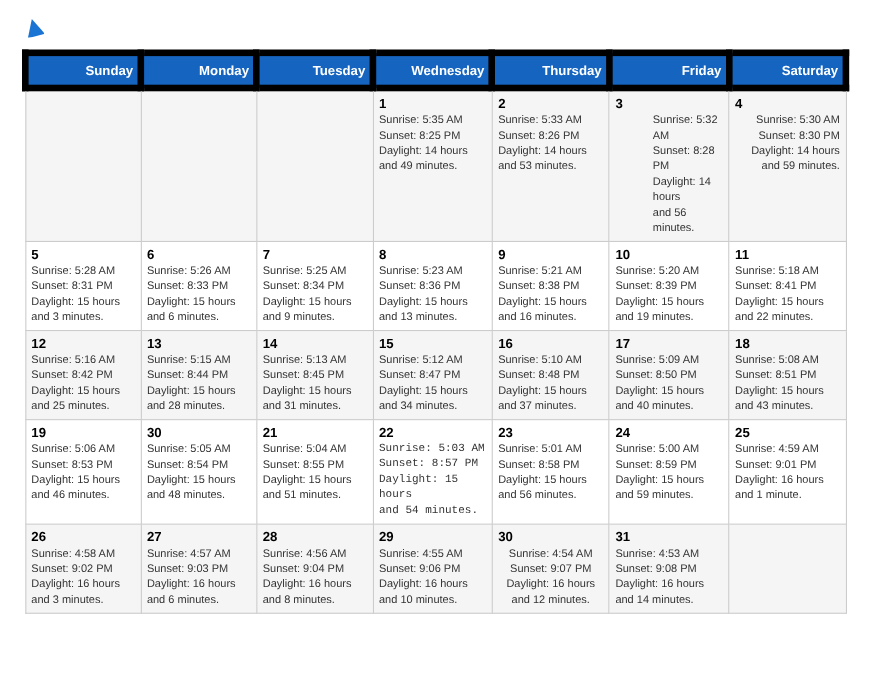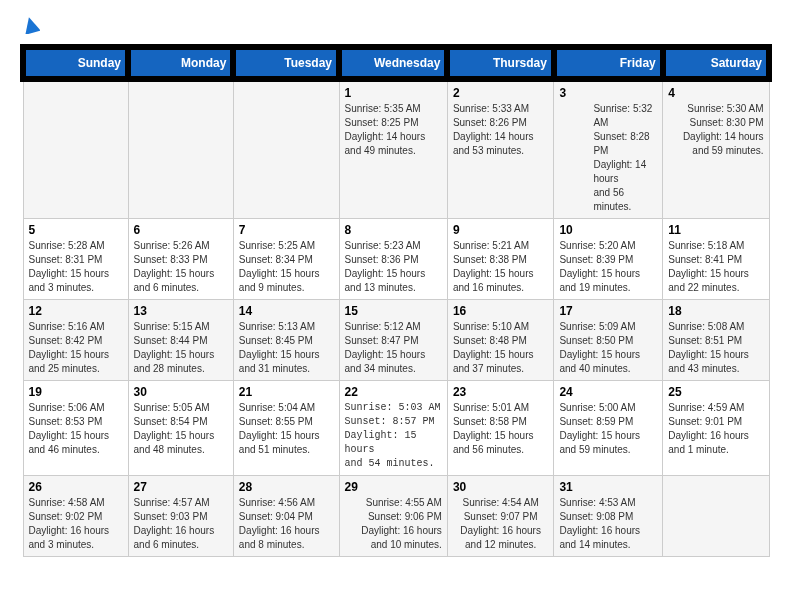--- a/index.html
+++ b/index.html
@@ -318,21 +318,21 @@
         </td>
         <td>
           <span class="day-num">28</span>
           <div class="day-info" style="white-space: pre-line;">Sunrise: 4:56 AM
 Sunset: 9:04 PM
 Daylight: 16 hours
 and 8 minutes.</div>
         </td>
         <td>
           <span class="day-num">29</span>
-          <div class="day-info" style="white-space: pre-line; text-align: right;">Sunrise: 4:55 AM
+          <div class="day-info" style="white-space: pre-line;">Sunrise: 4:55 AM
 Sunset: 9:06 PM
 Daylight: 16 hours
 and 10 minutes.</div>
         </td>
         <td>
           <span class="day-num">30</span>
           <div class="day-info" style="white-space: pre-line; text-align: center;">Sunrise: 4:54 AM
 Sunset: 9:07 PM
 Daylight: 16 hours
 and 12 minutes.</div>

